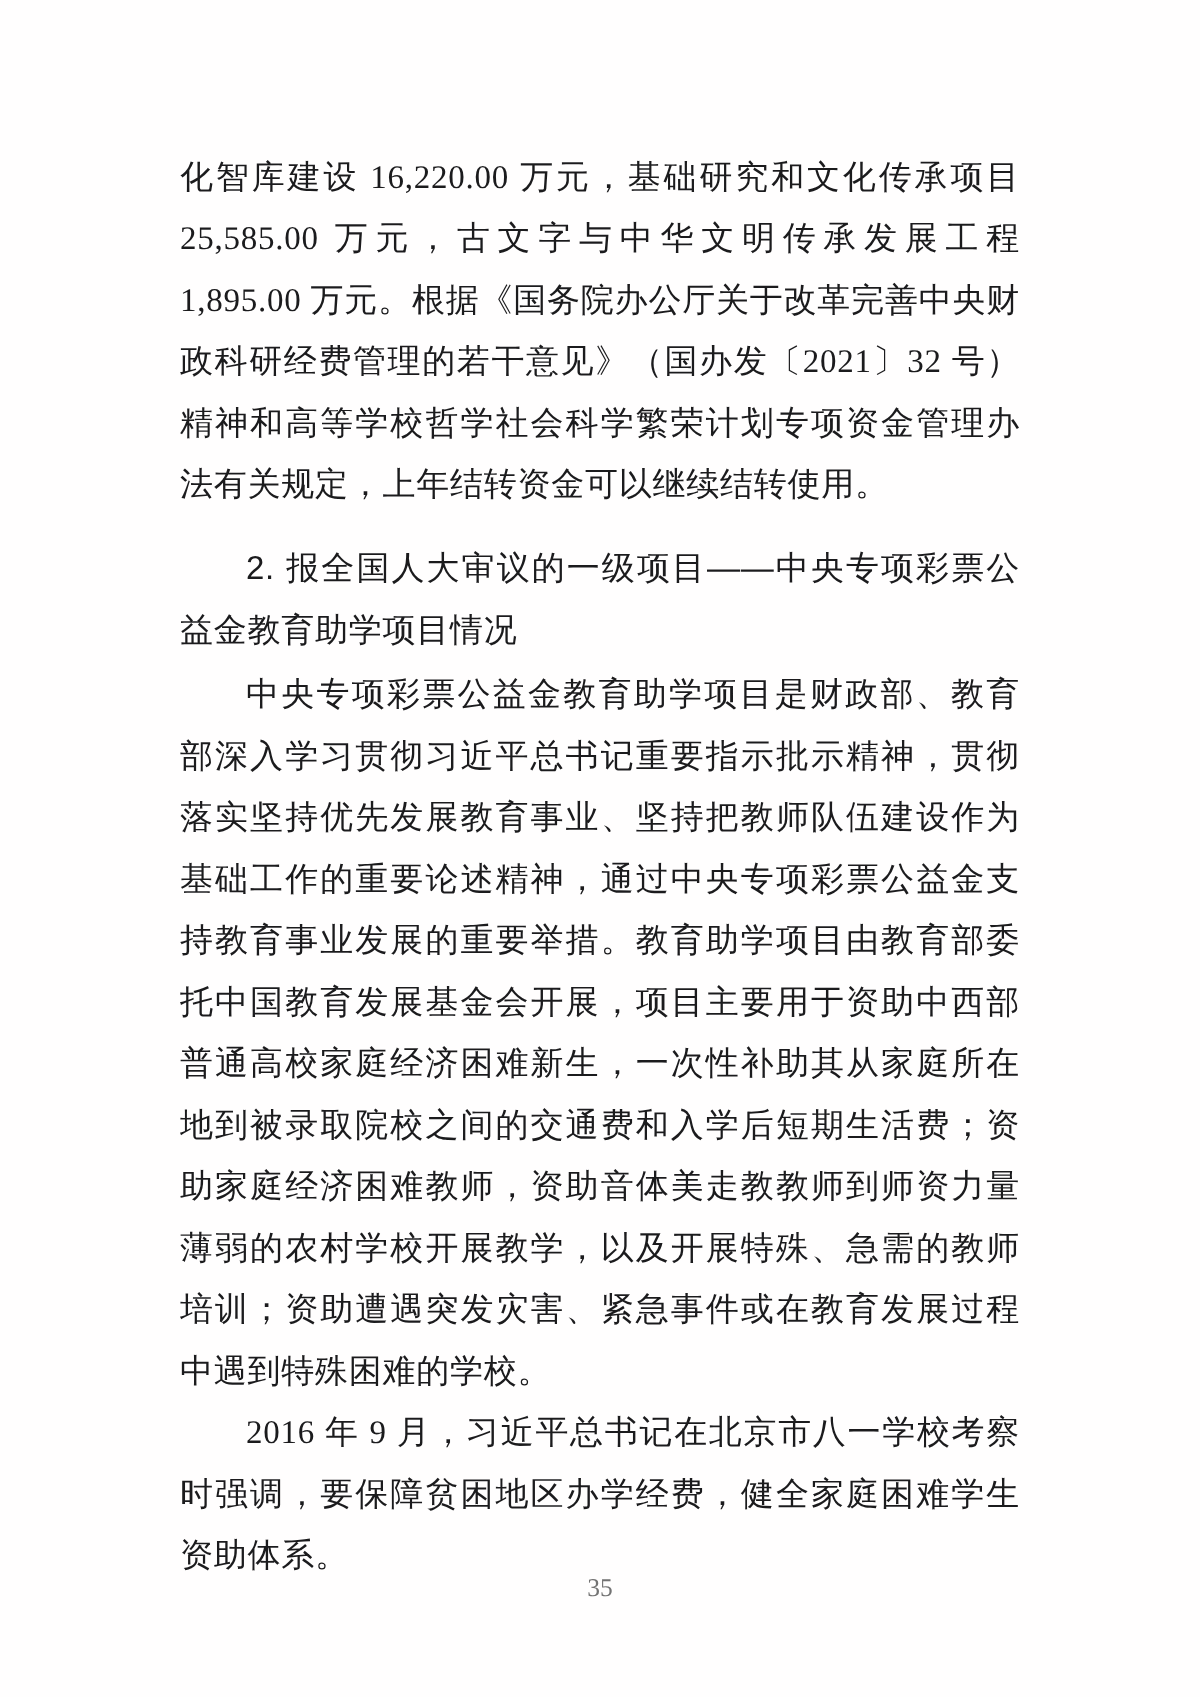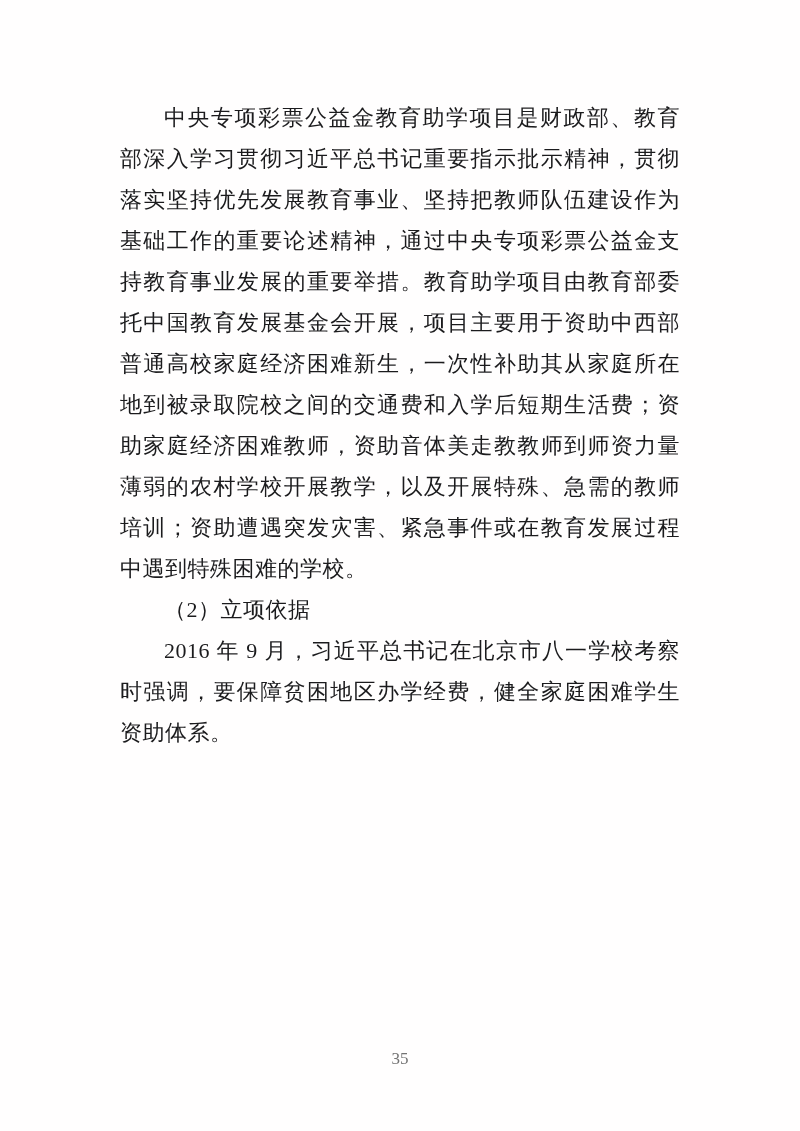--- a/index.html
+++ b/index.html
@@ -64,18 +64,19 @@
     font-size: 17px;
     color: #737373;
     font-family: "Liberation Serif", "DejaVu Serif", serif;
   }
 </style>
 </head>
 <body>
 
 <div class="page">
   <div class="content">
+    <p class="para no-indent">化智库建设 16,220.00 万元，基础研究和文化传承项目 25,585.00 万元，古文字与中华文明传承发展工程 1,895.00 万元。根据《国务院办公厅关于改革完善中央财政科研经费管理的若干意见》（国办发〔2021〕32 号）精神和高等学校哲学社会科学繁荣计划专项资金管理办法有关规定，上年结转资金可以继续结转使用。</p>
+    <h2 class="section-heading">2. 报全国人大审议的一级项目——中央专项彩票公益金教育助学项目情况</h2>
     <p class="para">中央专项彩票公益金教育助学项目是财政部、教育部深入学习贯彻习近平总书记重要指示批示精神，贯彻落实坚持优先发展教育事业、坚持把教师队伍建设作为基础工作的重要论述精神，通过中央专项彩票公益金支持教育事业发展的重要举措。教育助学项目由教育部委托中国教育发展基金会开展，项目主要用于资助中西部普通高校家庭经济困难新生，一次性补助其从家庭所在地到被录取院校之间的交通费和入学后短期生活费；资助家庭经济困难教师，资助音体美走教教师到师资力量薄弱的农村学校开展教学，以及开展特殊、急需的教师培训；资助遭遇突发灾害、紧急事件或在教育发展过程中遇到特殊困难的学校。</p>
-    <p class="para sub-heading">（2）立项依据</p>
     <p class="para">2016 年 9 月，习近平总书记在北京市八一学校考察时强调，要保障贫困地区办学经费，健全家庭困难学生资助体系。</p>
   </div>
   <div class="page-number">35</div>
 </div>
 
 </body></html>

